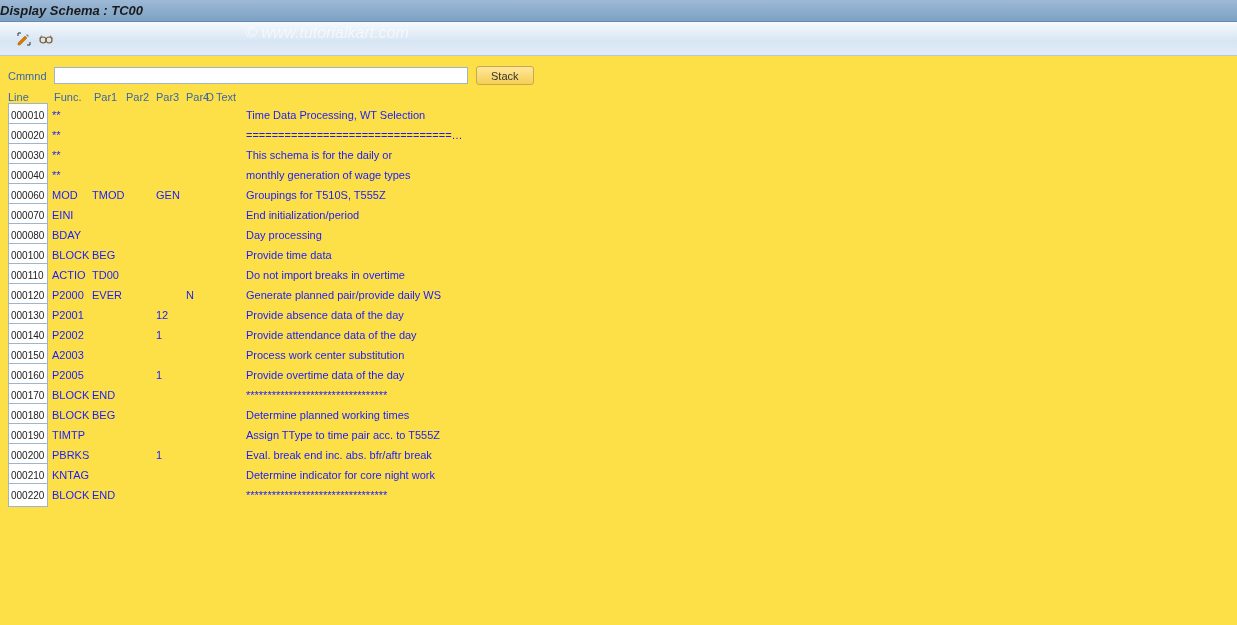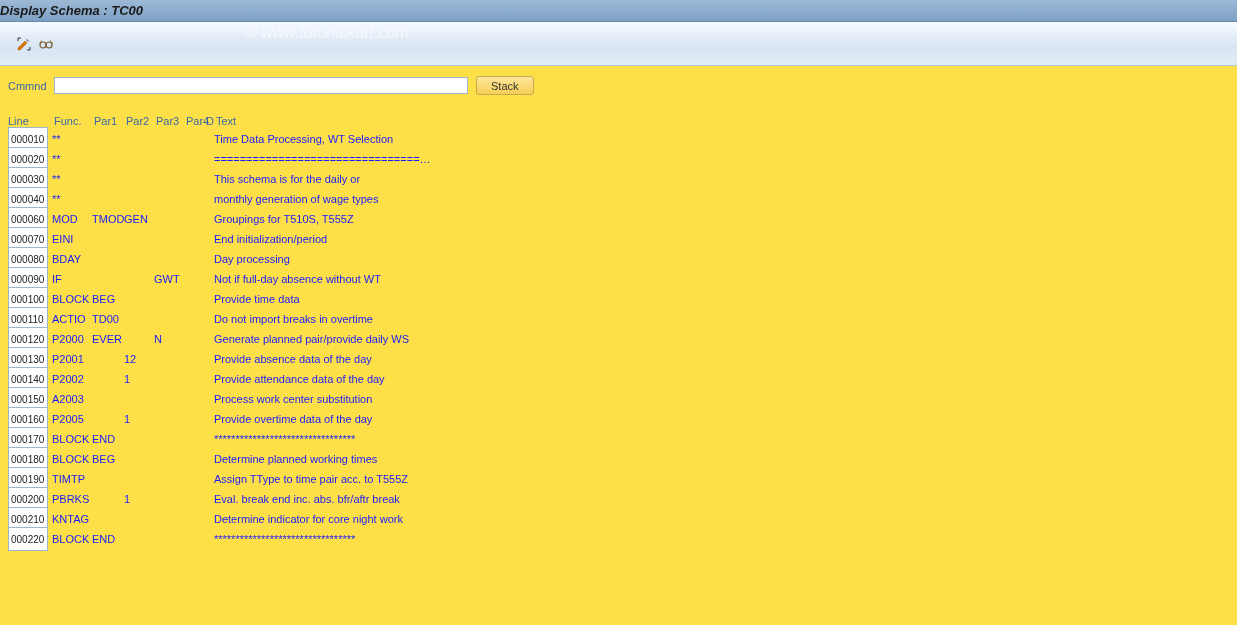--- a/index.html
+++ b/index.html
@@ -19,21 +19,21 @@
     line-height: 22px;
     color: #1a1a1a;
     font-style: italic;
     font-weight: bold;
     font-size: 13px;
     border-bottom: 1px solid #6a8aab;
     box-sizing: border-box;
   }
 
   .toolbar {
-    height: 44px;
+    height: 34px;
     background: linear-gradient(to bottom, #f6fafe 0%, #d7e5f3 58%, #e2ecf6 100%);
     border-bottom: 1px solid #b6c7da;
     display: flex;
     align-items: center;
     padding-left: 14px;
     box-sizing: border-box;
     position: relative;
   }
   .toolbar .tool-btn {
     width: 20px;
@@ -93,21 +93,21 @@
     border-radius: 3px;
     color: #333;
     font-family: inherit;
     font-size: 11px;
     cursor: pointer;
   }
 
   .headers {
     display: flex;
     color: #3a67a6;
-    margin-top: 20px;
+    margin-top: 6px;
     margin-bottom: 2px;
   }
 
   .col-line { width: 46px; }
   .col-func { width: 40px; }
   .col-par1 { width: 32px; }
   .col-par2 { width: 30px; }
   .col-par3 { width: 30px; }
   .col-par4 { width: 20px; }
   .col-d    { width: 10px; }
@@ -131,21 +131,21 @@
     margin-right: 4px;
     color: #222;
   }
   .cell {
     color: #1a1aff;
     white-space: pre;
     font-size: 11px;
   }
   .cell-func { width: 40px; }
   .cell-par1 { width: 32px; }
-  .cell-par2 { width: 30px; }
+  .cell-par2 { width: 30px; padding-left: 32px; }
   .cell-par3 { width: 30px; }
   .cell-par4 { width: 20px; }
   .cell-d    { width: 10px; }
   .cell-text { flex: 0 0 auto; }
 </style>
 </head>
 <body>
 
 <div class="titlebar">
   <span>Display Schema : TC00</span>
@@ -255,30 +255,20 @@
         <input type="text" class="line-input" value="000080" style="">
         <span class="cell cell-func">BDAY</span>
         <span class="cell cell-par1"></span>
         <span class="cell cell-par2"></span>
         <span class="cell cell-par3"></span>
         <span class="cell cell-par4"></span>
         <span class="cell cell-d"></span>
         <span class="cell cell-text">Day processing</span>
       </div>
       <div class="row">
-        <input type="text" class="line-input" value="000090" style="">
-        <span class="cell cell-func">IF</span>
-        <span class="cell cell-par1"></span>
-        <span class="cell cell-par2"></span>
-        <span class="cell cell-par3">GWT</span>
-        <span class="cell cell-par4"></span>
-        <span class="cell cell-d"></span>
-        <span class="cell cell-text">Not if full-day absence without WT</span>
-      </div>
-      <div class="row">
         <input type="text" class="line-input" value="000100" style="">
         <span class="cell cell-func">BLOCK</span>
         <span class="cell cell-par1">BEG</span>
         <span class="cell cell-par2"></span>
         <span class="cell cell-par3"></span>
         <span class="cell cell-par4"></span>
         <span class="cell cell-d"></span>
         <span class="cell cell-text">Provide time data</span>
       </div>
       <div class="row">

